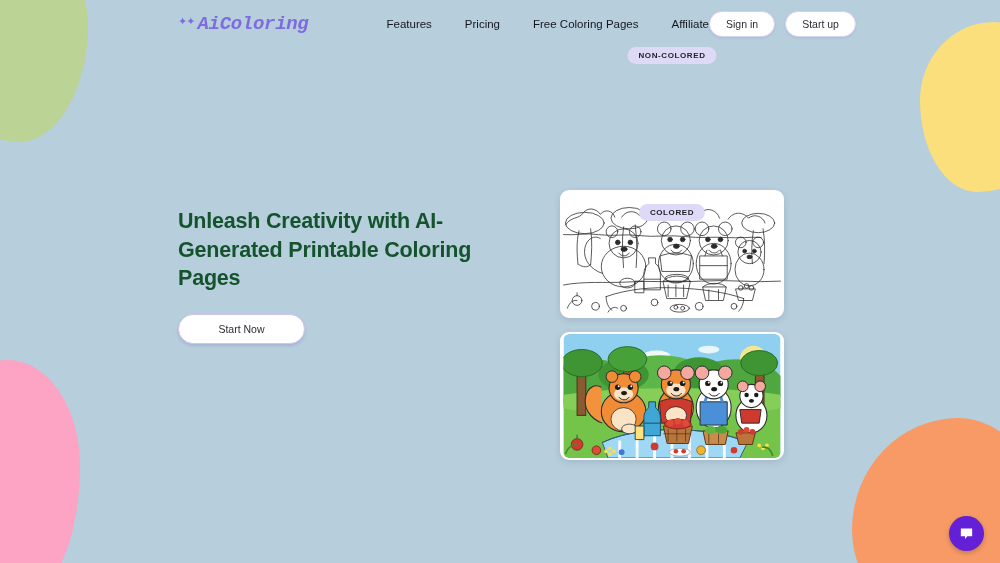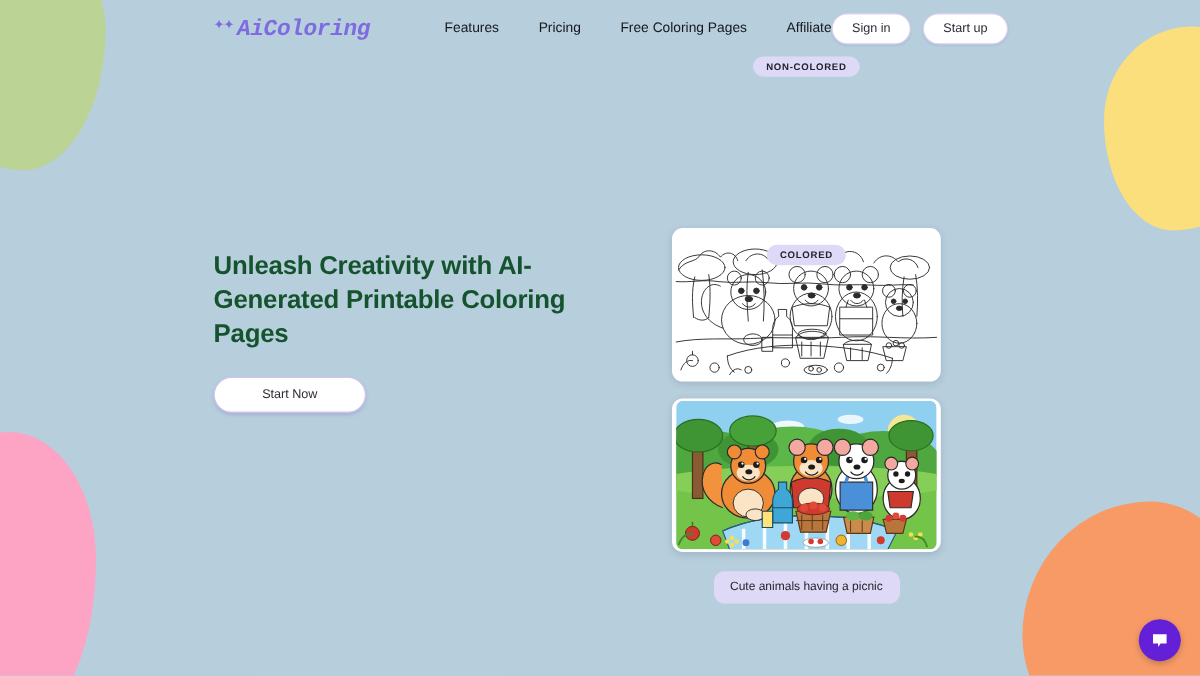--- a/index.html
+++ b/index.html
@@ -77,21 +77,21 @@
     font-weight: bold;
     font-size: 19px;
     color: #7d6ce0;
     letter-spacing: -0.3px;
   }
 
   nav {
     display: flex;
     align-items: flex-end;
     gap: 33px;
-    margin-left: 62px;
+    margin-left: 78px;
   }
   nav a {
     font-size: 11.5px;
     color: #15181d;
     text-decoration: none;
     font-weight: 500;
     white-space: nowrap;
   }
 
   .auth {
@@ -494,21 +494,20 @@
             <circle cx="48" cy="118" r="2"></circle>
             <circle cx="206" cy="118" r="2"></circle>
               <circle cx="210" cy="115" r="2"></circle>
               <circle cx="202" cy="115" r="2"></circle>
           </g>
           <path d="M2 124c3-8 8-11 13-9M216 126c-2-7-6-10-11-9" fill="none" stroke="#3f8a2c" stroke-width="1.6"></path>
         </g>
       </svg>
     </div>
 
-    <div class="caption">Cute animals having a picnic</div>
 
   </div>
 
 </main>
 
 <div class="chat-widget">
   <svg width="17" height="17" viewBox="0 0 24 24">
     <path d="M4 5h16v11H13l-3 4v-4H4z" fill="#ffffff"></path>
   </svg>
 </div>

